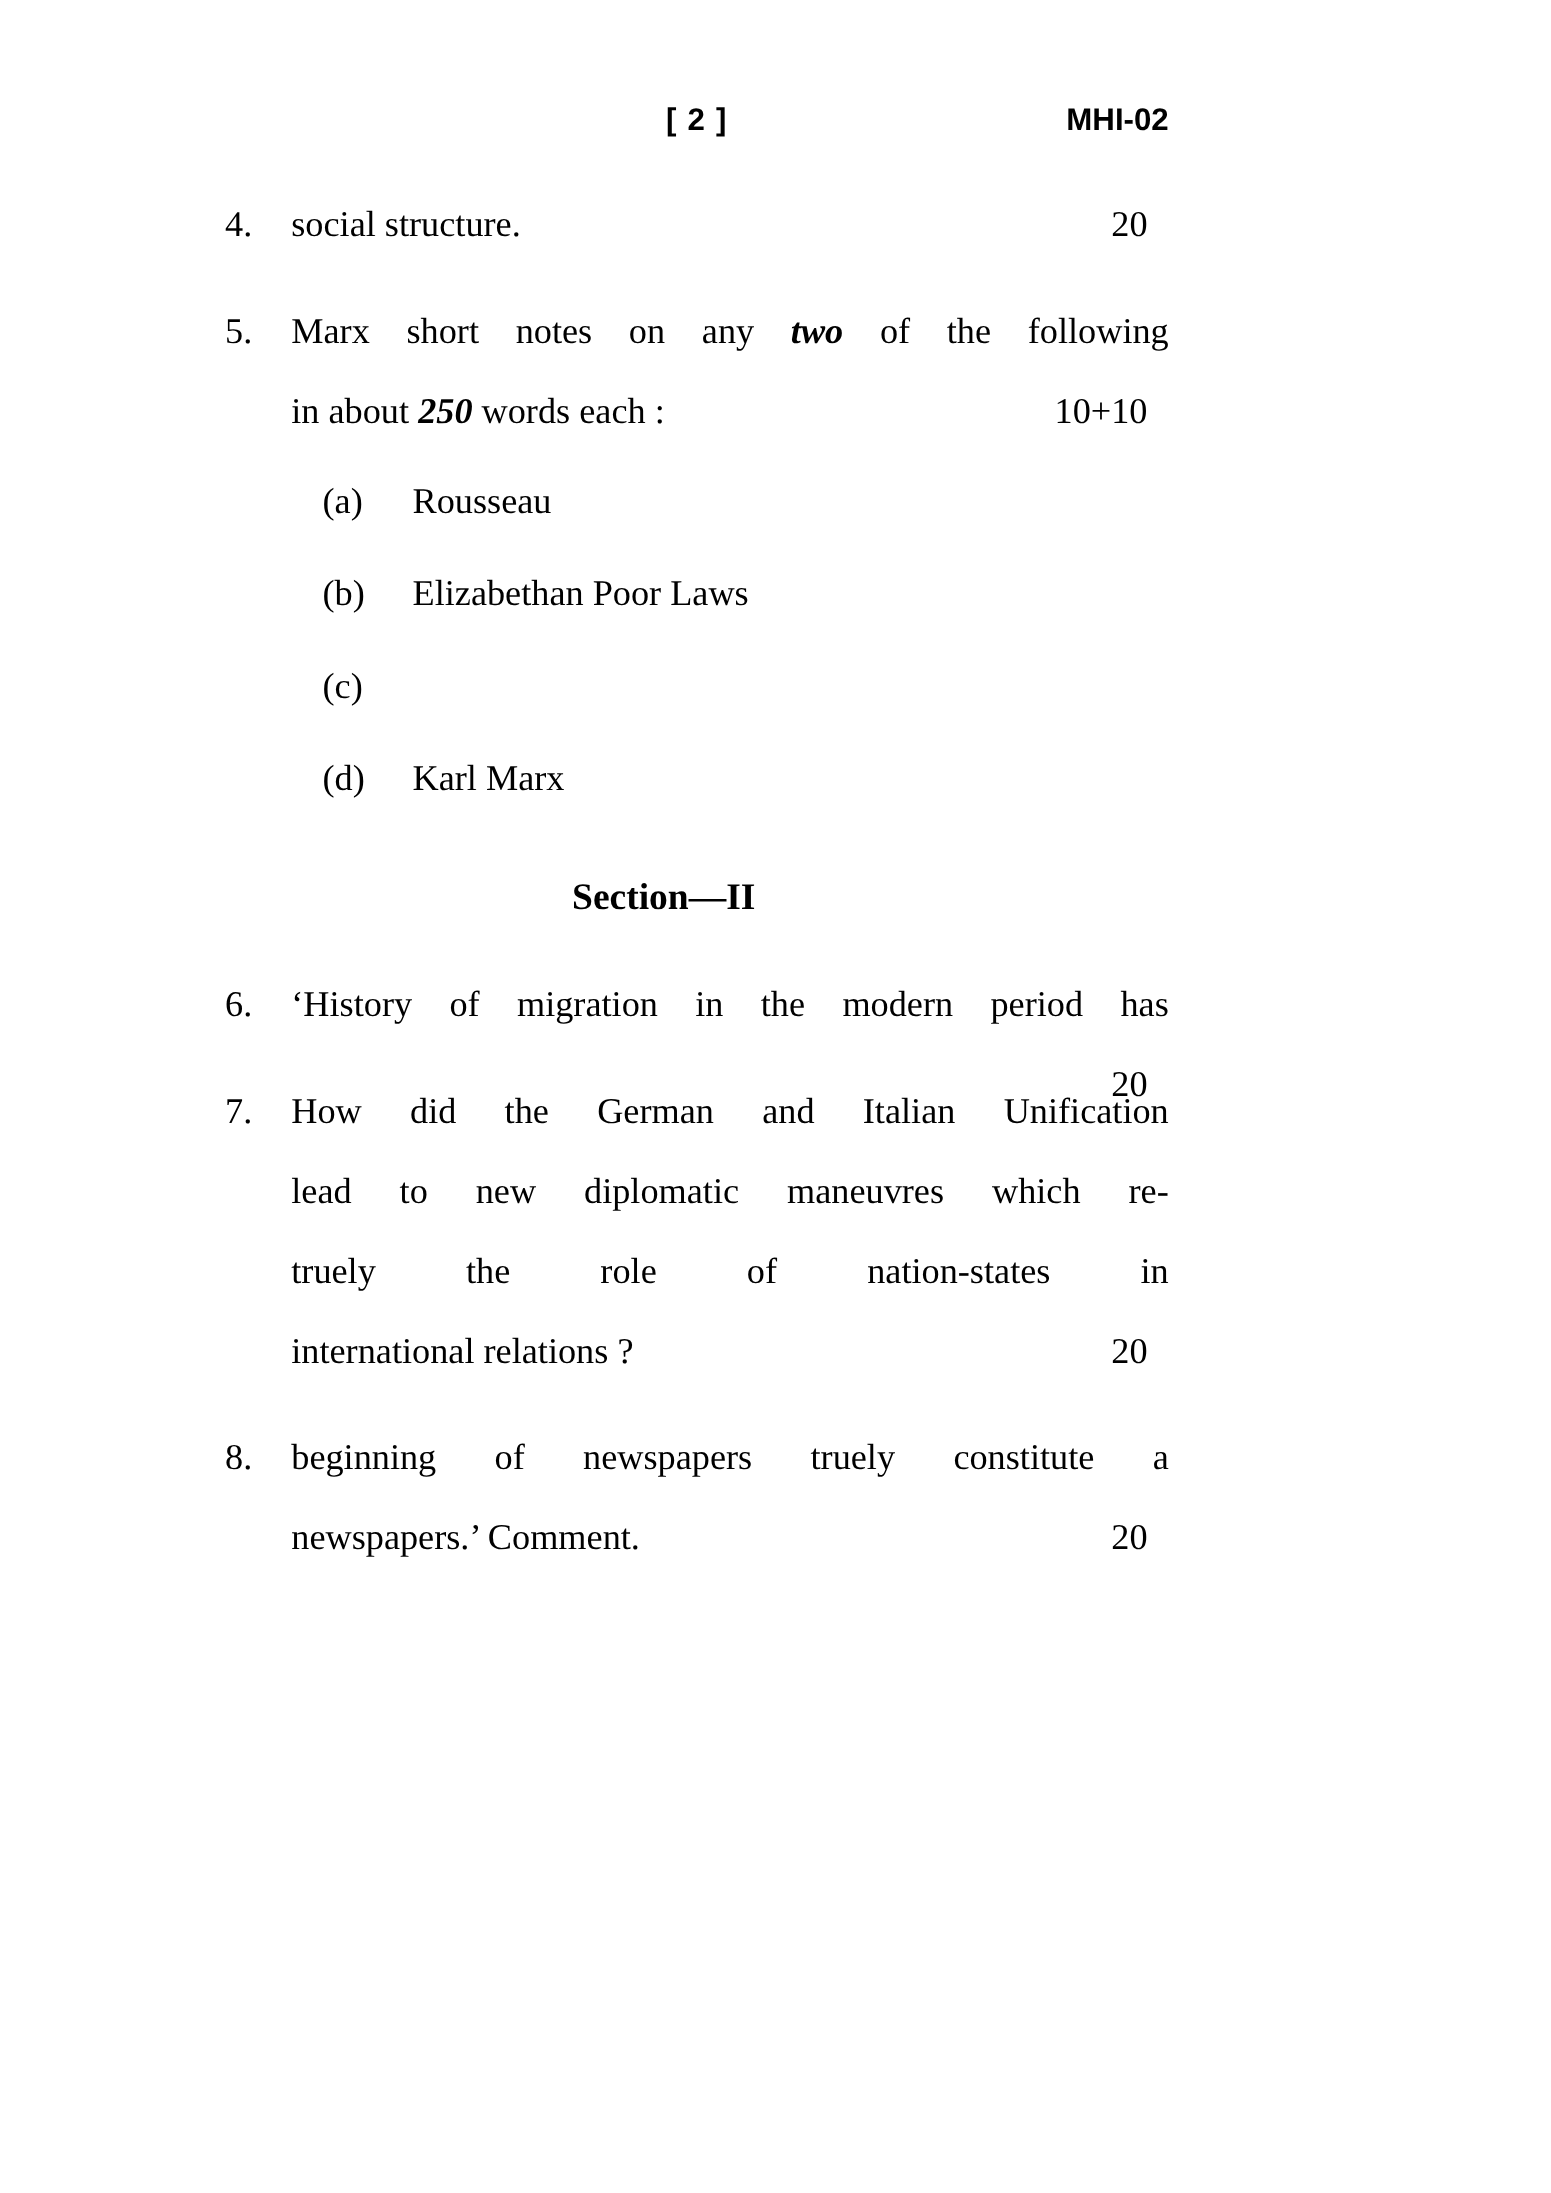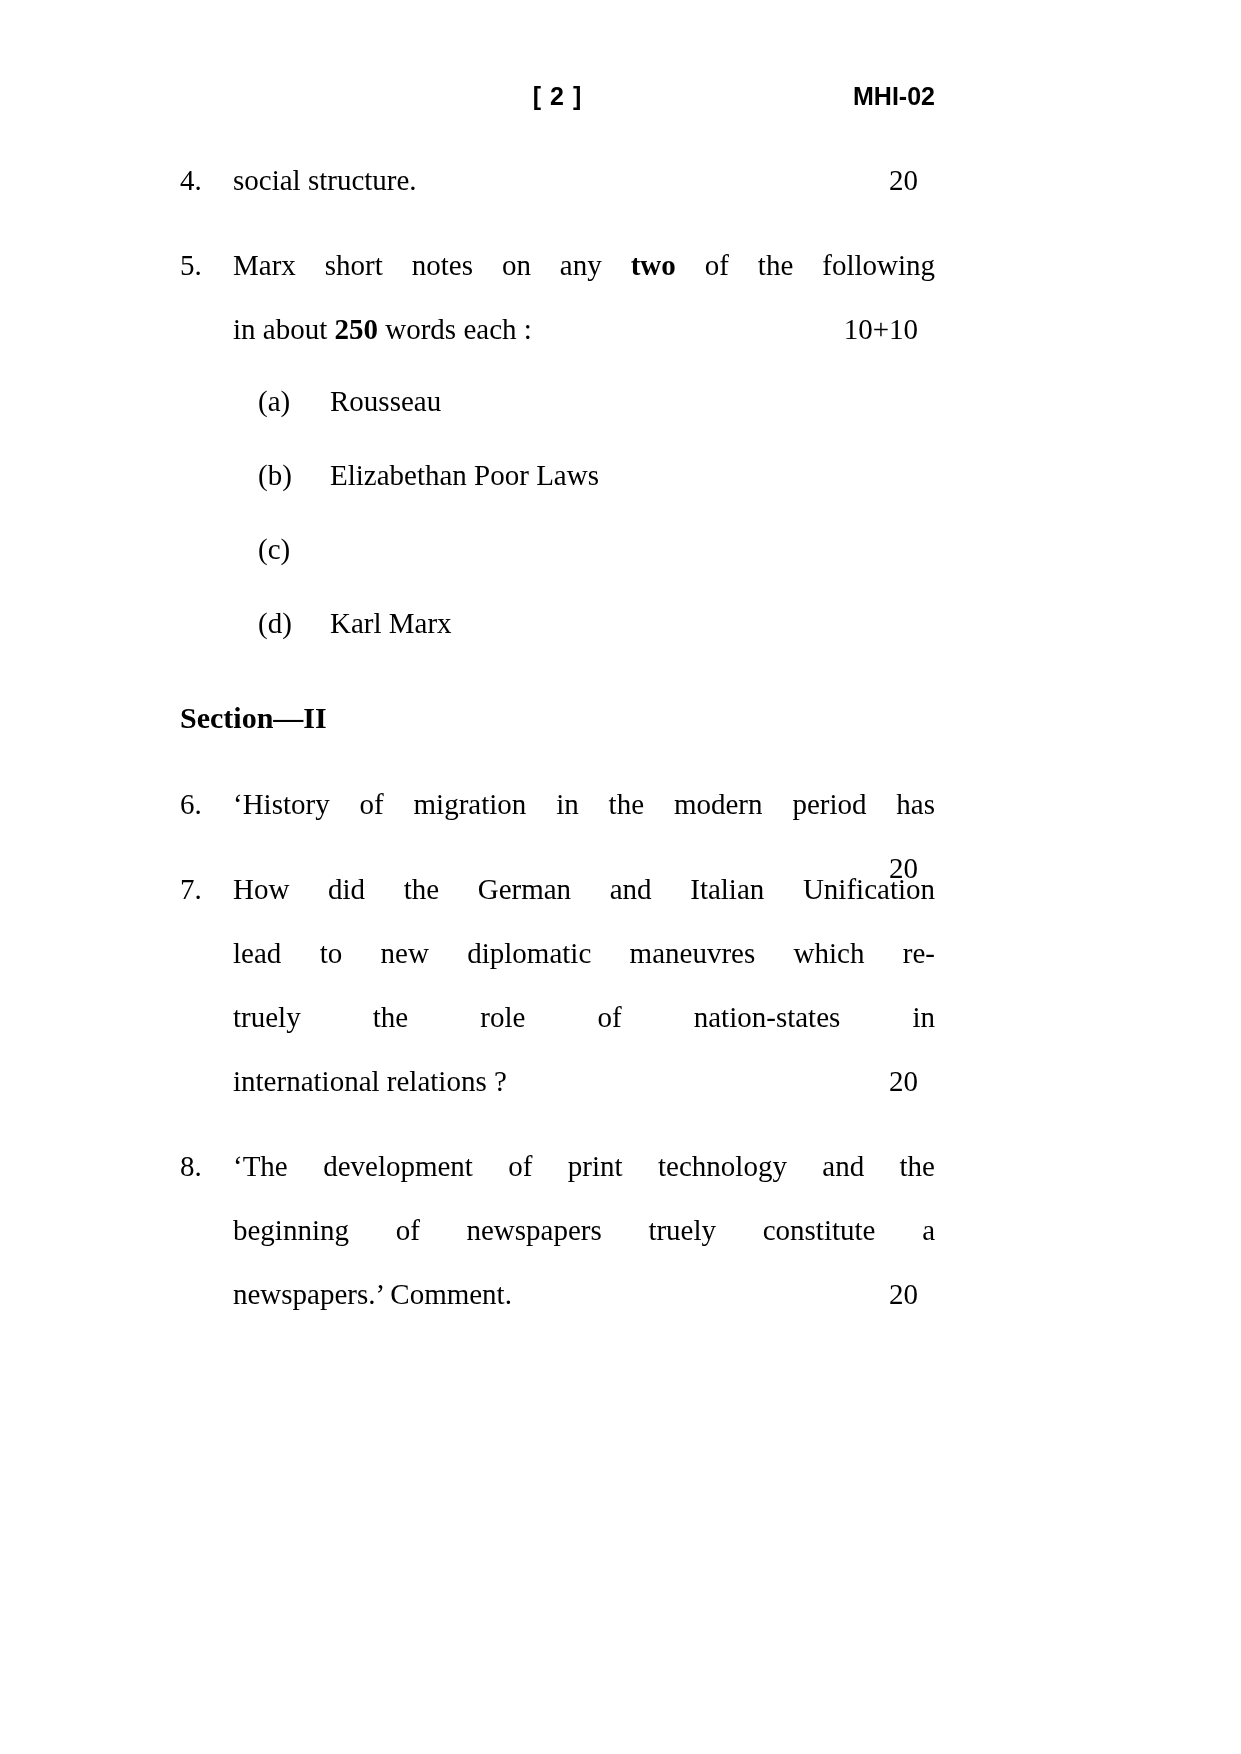--- a/index.html
+++ b/index.html
@@ -77,22 +77,24 @@
     display: flex;
     margin: 0 0 10px 25px;
     line-height: 64px;
   }
   .olabel {
     width: 72px;
     flex: none;
   }
   .bi {
     font-weight: bold;
+    font-style: italic;
   }
   .section-heading {
+    text-align: center;
     font-weight: bold;
     font-size: 30px;
     line-height: 64px;
     margin: 6px 53px 22px 0;
   }
 </style>
 </head>
 <body>
 
 <div class="page">
@@ -158,21 +160,20 @@
       <div class="qline last">
         <span>international relations ?</span>
         <span class="marks">20</span>
       </div>
     </div>
   </div>
 
   <div class="question">
     <div class="qnum">8.</div>
     <div class="qbody">
-      <div class="qline">‘The development of print technology and the</div>
       <div class="qline">beginning of newspapers truely constitute a</div>
       <div class="qline last">
         <span>newspapers.’ Comment.</span>
         <span class="marks">20</span>
       </div>
     </div>
   </div>
 
 </div>
 

